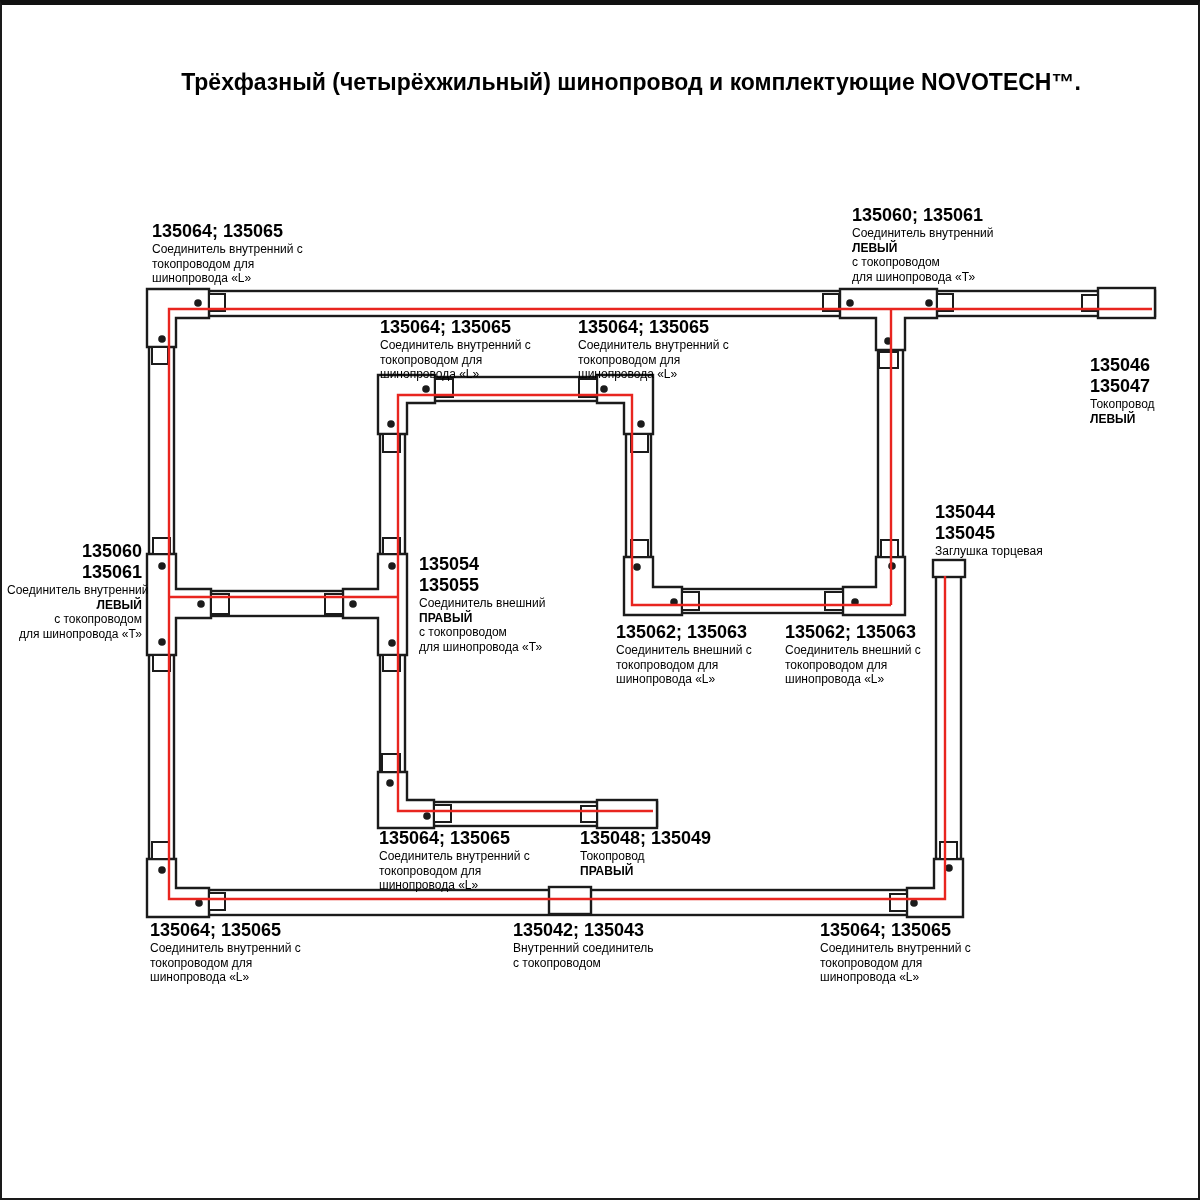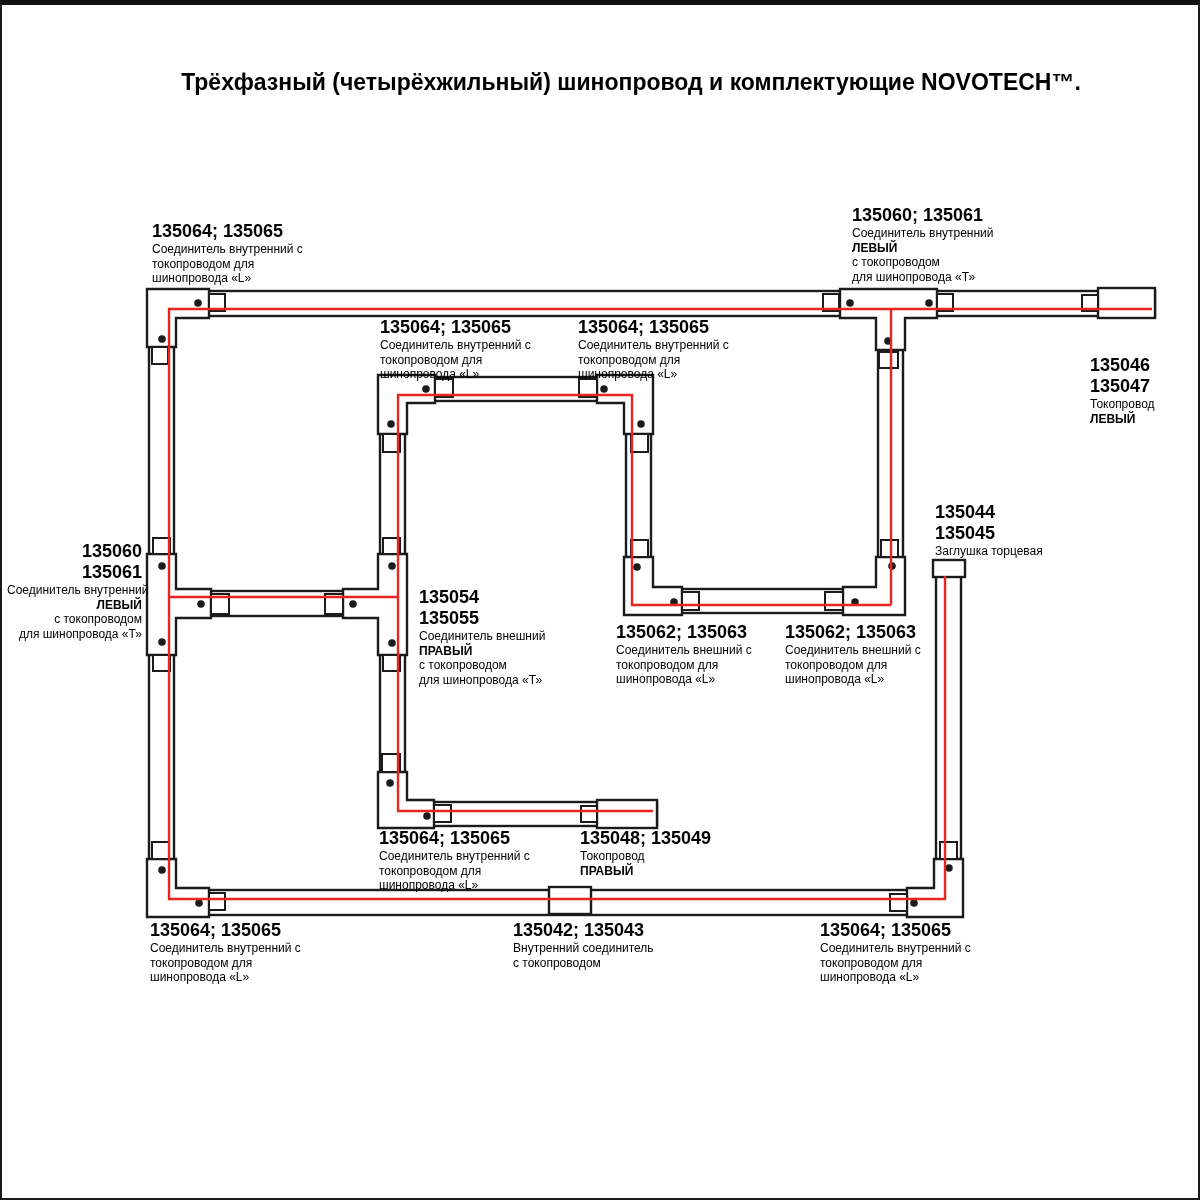--- a/index.html
+++ b/index.html
@@ -174,21 +174,21 @@
 
   <div class="label right" style="left:5px;top:536px;width:135px;">
     <div class="code">135060</div>
     <div class="code">135061</div>
     <div class="desc">Соединитель внутренний</div>
     <div class="desc bold">ЛЕВЫЙ</div>
     <div class="desc">с токопроводом</div>
     <div class="desc">для шинопровода «Т»</div>
   </div>
 
-  <div class="label" style="left:417px;top:582px;">
+  <div class="label" style="left:417px;top:549px;">
     <div class="code">135054</div>
     <div class="code">135055</div>
     <div class="desc">Соединитель внешний</div>
     <div class="desc bold">ПРАВЫЙ</div>
     <div class="desc">с токопроводом</div>
     <div class="desc">для шинопровода «Т»</div>
   </div>
 
   <div class="label" style="left:614px;top:617px;">
     <div class="code">135062; 135063</div>

